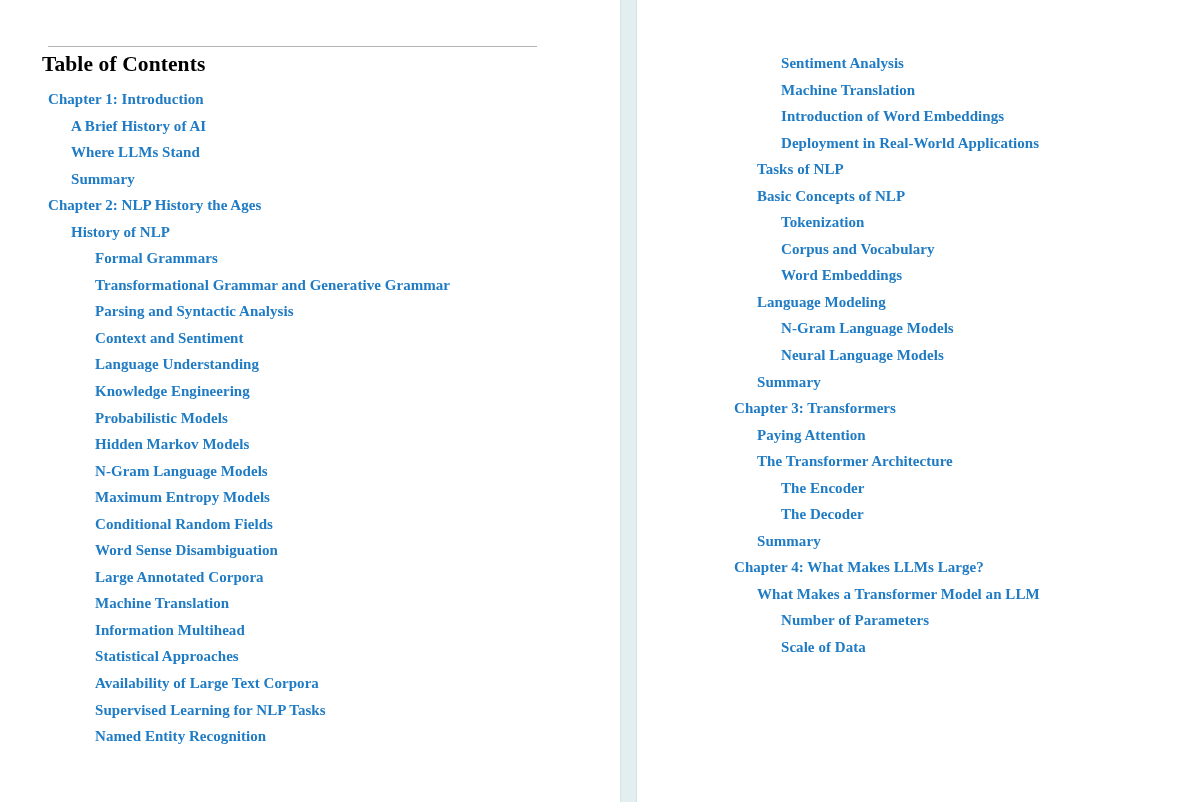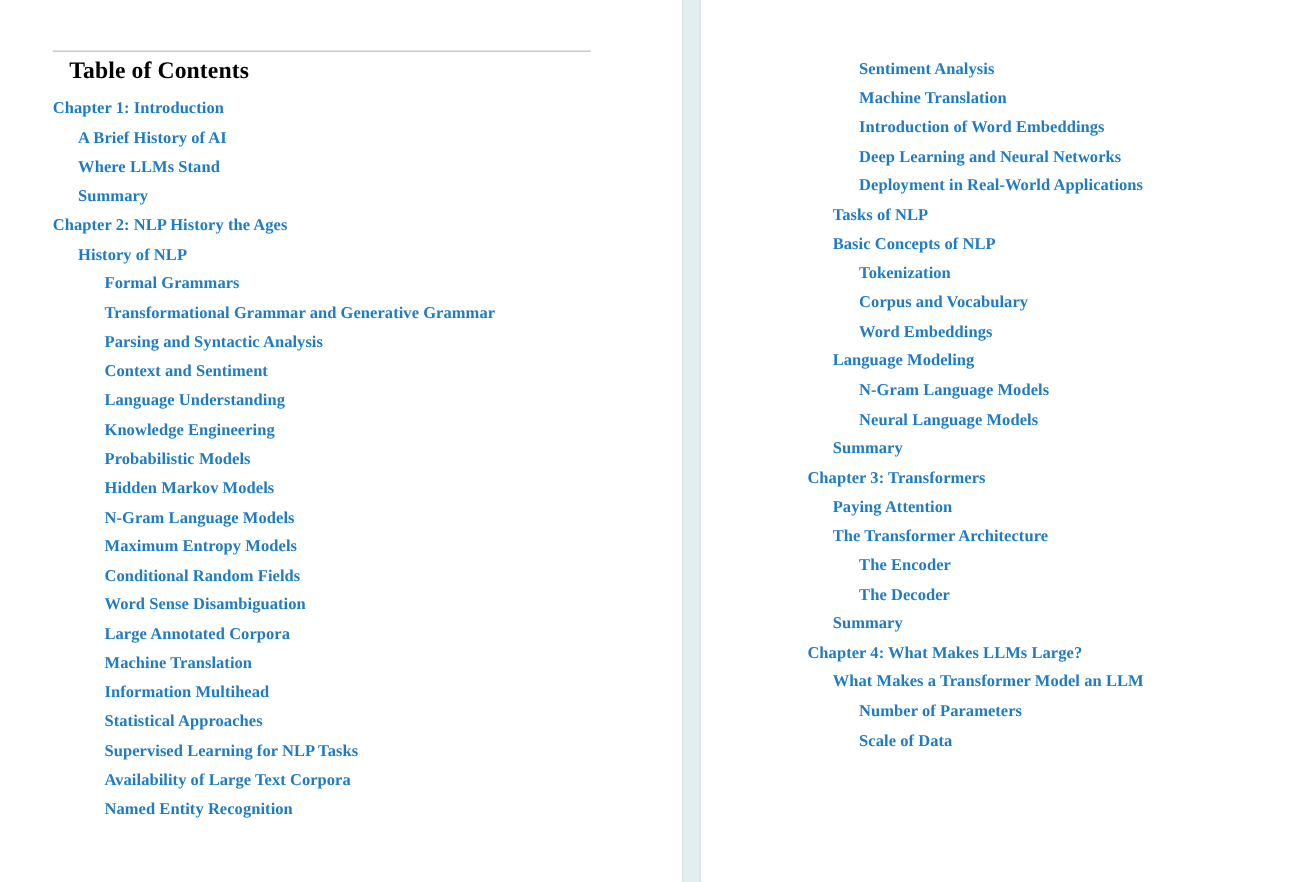--- a/index.html
+++ b/index.html
@@ -48,21 +48,21 @@
   #toc-heading-rule {
     position: absolute;
     left: 48px;
     top: 46px;
     width: 489px;
     height: 1px;
     background: #b4b4b4;
   }
   #toc-title {
     position: absolute;
-    left: 63px;
+    left: 42px;
     top: 51px;
     margin: 0;
     font-size: 21.5px;
     line-height: 26px;
     font-weight: bold;
     color: #000000;
     letter-spacing: 0.1px;
     white-space: nowrap;
   }
 
@@ -116,34 +116,33 @@
         <a class="toc-entry level-3">Probabilistic Models</a>
         <a class="toc-entry level-3">Hidden Markov Models</a>
         <a class="toc-entry level-3">N-Gram Language Models</a>
         <a class="toc-entry level-3">Maximum Entropy Models</a>
         <a class="toc-entry level-3">Conditional Random Fields</a>
         <a class="toc-entry level-3">Word Sense Disambiguation</a>
         <a class="toc-entry level-3">Large Annotated Corpora</a>
         <a class="toc-entry level-3">Machine Translation</a>
         <a class="toc-entry level-3">Information Multihead</a>
         <a class="toc-entry level-3">Statistical Approaches</a>
+        <a class="toc-entry level-3">Availability of Large Text Corpora</a>
         <a class="toc-entry level-3">Supervised Learning for NLP Tasks</a>
-        <a class="toc-entry level-3">Availability of Large Text Corpora</a>
         <a class="toc-entry level-3">Named Entity Recognition</a>
       </nav>
   </div>
 
   <div id="column-divider"></div>
 
   <div id="right-column" class="column">
     <nav class="toc-list" id="right-toc-list">
         <a class="toc-entry level-3">Sentiment Analysis</a>
         <a class="toc-entry level-3">Machine Translation</a>
         <a class="toc-entry level-3">Introduction of Word Embeddings</a>
-        <a class="toc-entry level-3">Deep Learning and Neural Networks</a>
         <a class="toc-entry level-3">Deployment in Real-World Applications</a>
         <a class="toc-entry level-2">Tasks of NLP</a>
         <a class="toc-entry level-2">Basic Concepts of NLP</a>
         <a class="toc-entry level-3">Tokenization</a>
         <a class="toc-entry level-3">Corpus and Vocabulary</a>
         <a class="toc-entry level-3">Word Embeddings</a>
         <a class="toc-entry level-2">Language Modeling</a>
         <a class="toc-entry level-3">N-Gram Language Models</a>
         <a class="toc-entry level-3">Neural Language Models</a>
         <a class="toc-entry level-2">Summary</a>

